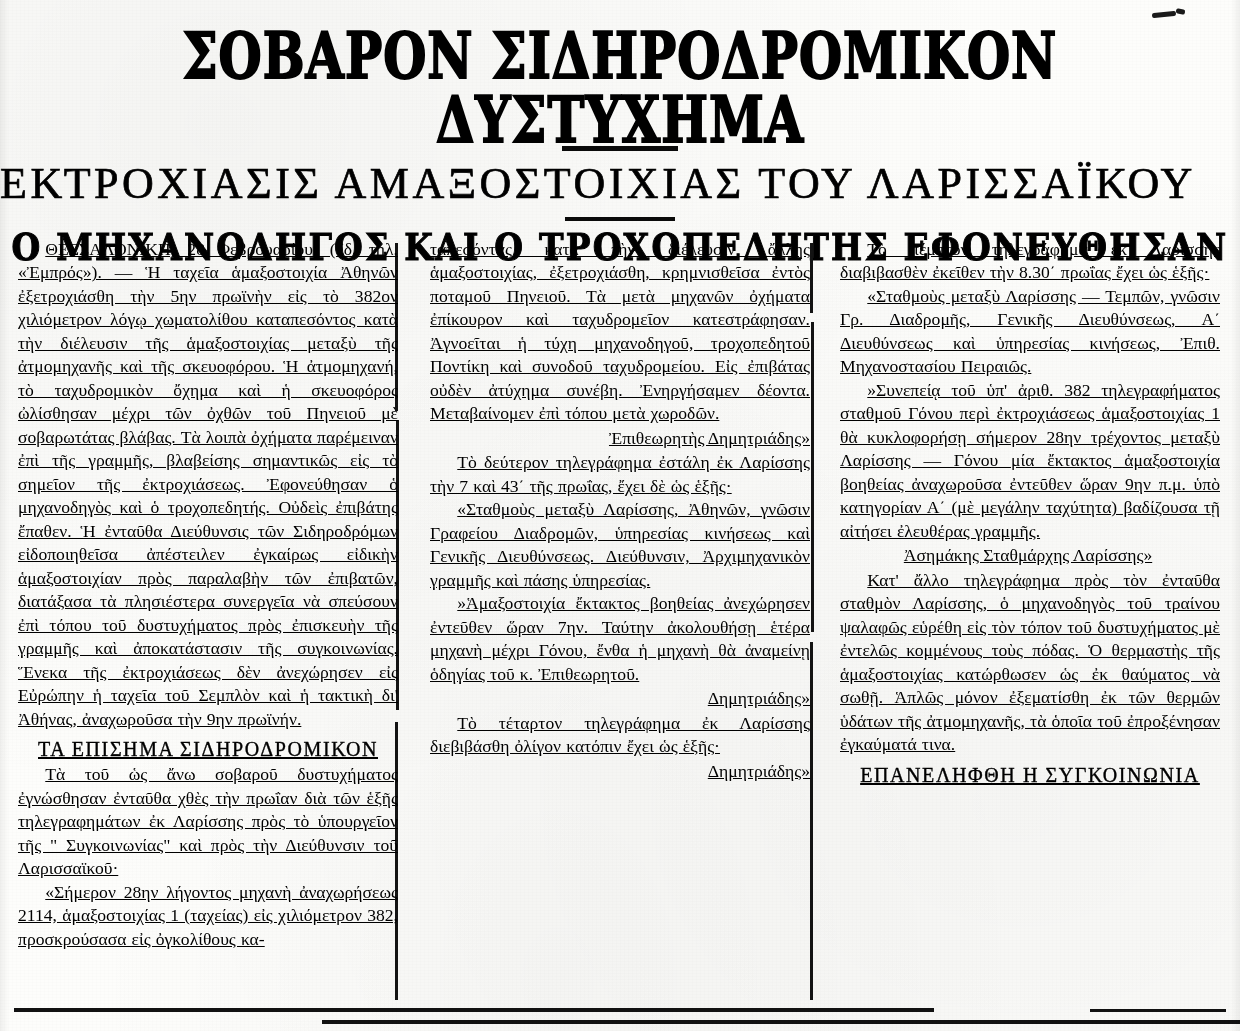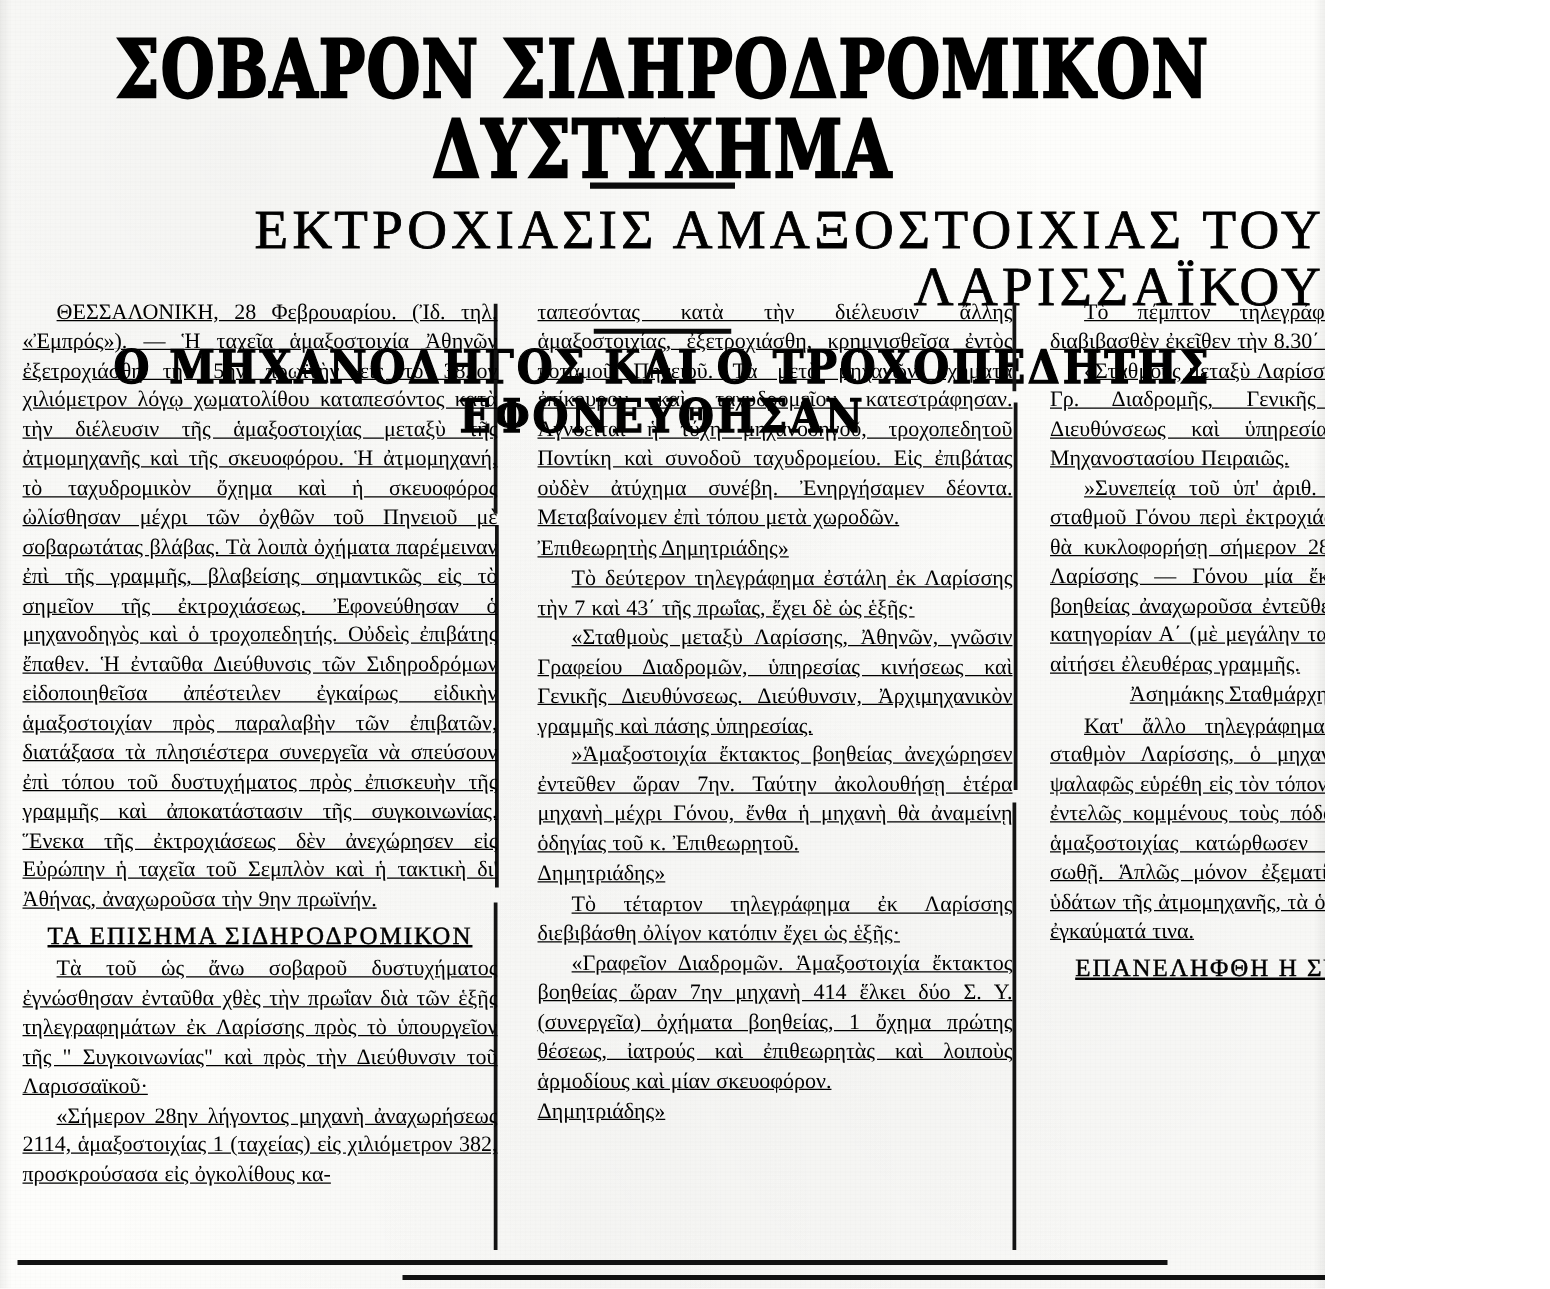--- a/index.html
+++ b/index.html
@@ -3,21 +3,21 @@
 <meta charset="utf-8">
 <style>
   html, body {
     margin: 0;
     padding: 0;
     background: #ffffff;
   }
 
   #page {
     position: relative;
-    width: 1060px;
+    width: 1240px;
     height: 1031px;
     background: #fdfdfb;
     overflow: hidden;
     font-family: "Liberation Serif", "DejaVu Serif", serif;
     color: #121212;
     
     background-image:
       radial-gradient(ellipse at 18% 12%, rgba(0,0,0,0.035) 0%, rgba(0,0,0,0) 55%),
       radial-gradient(ellipse at 82% 78%, rgba(0,0,0,0.030) 0%, rgba(0,0,0,0) 60%),
       radial-gradient(ellipse at 45% 95%, rgba(0,0,0,0.025) 0%, rgba(0,0,0,0) 50%);
@@ -63,21 +63,21 @@
     filter: blur(0.3px);
   }
 
   .rule-short.thin {
     height: 4px;
     width: 110px;
     margin: 10px auto 8px auto;
   }
 
   .hl-sub1 {
-    text-align: right;
+    text-align: left;
     font-family: "Liberation Serif", "DejaVu Serif", serif;
     font-weight: 400;
     font-size: 44px;
     letter-spacing: 3.5px;
     line-height: 1.05;
     color: #0d0d0d;
     -webkit-text-stroke: 0.7px #0d0d0d;
     margin: 2px 0 0 0;
     filter: blur(0.3px) contrast(1.35);
   }
@@ -157,20 +157,21 @@
     font-weight: 400;
     font-size: 20px;
     letter-spacing: 1.6px;
     color: #0c0c0c;
     -webkit-text-stroke: 0.35px #0c0c0c;
     filter: blur(0.25px) contrast(1.3);
   }
 
   p.signature {
     margin: 1px 0 1px 0;
+    text-align: right;
     text-indent: 0;
     font-size: 17.6px;
     line-height: 1.335;
     color: #111111;
     font-family: "Liberation Serif", "DejaVu Serif", serif;
     filter: blur(0.22px) contrast(1.22);
   }
 
   p.signature.centerish { text-align: center; padding-right: 4px; }
 
@@ -256,21 +257,20 @@
       <p class="para">Τὸ δεύτερον τηλεγράφημα ἐστάλη ἐκ Λαρίσσης τὴν 7 καὶ 43΄ τῆς πρωΐας, ἔχει δὲ ὡς ἑξῆς·</p>
 
       <p class="para">«Σταθμοὺς μεταξὺ Λαρίσσης, Ἀθηνῶν, γνῶσιν Γραφείου Διαδρομῶν, ὑπηρεσίας κινήσεως καὶ Γενικῆς Διευθύνσεως. Διεύθυνσιν, Ἀρχιμηχανικὸν γραμμῆς καὶ πάσης ὑπηρεσίας.</p>
 
       <p class="para">»Ἁμαξοστοιχία ἔκτακτος βοηθείας ἀνεχώρησεν ἐντεῦθεν ὥραν 7ην. Ταύτην ἀκολουθήσῃ ἑτέρα μηχανὴ μέχρι Γόνου, ἔνθα ἡ μηχανὴ θὰ ἀναμείνῃ ὁδηγίας τοῦ κ. Ἐπιθεωρητοῦ.</p>
 
       <p class="signature">Δημητριάδης»</p>
 
       <p class="para">Τὸ τέταρτον τηλεγράφημα ἐκ Λαρίσσης διεβιβάσθη ὀλίγον κατόπιν ἔχει ὡς ἑξῆς·</p>
 
-      <p class="para">«Γραφεῖον Διαδρομῶν. Ἁμαξοστοιχία ἔκτακτος βοηθείας ὥραν 7ην μηχανὴ 414 ἕλκει δύο Σ. Υ. (συνεργεῖα) ὀχήματα βοηθείας, 1 ὄχημα πρώτης θέσεως, ἰατρούς καὶ ἐπιθεωρητὰς καὶ λοιποὺς ἁρμοδίους καὶ μίαν σκευοφόρον.</p>
 
       <p class="signature">Δημητριάδης»</p>
     </div>
 
     <div class="col c3">
       <p class="para">Τὸ πέμπτον τηλεγράφημα ἐκ Λαρίσσης διαβιβασθὲν ἐκεῖθεν τὴν 8.30΄ πρωΐας ἔχει ὡς ἑξῆς·</p>
 
       <p class="para">«Σταθμοὺς μεταξὺ Λαρίσσης — Τεμπῶν, γνῶσιν Γρ. Διαδρομῆς, Γενικῆς Διευθύνσεως, Α΄ Διευθύνσεως καὶ ὑπηρεσίας κινήσεως, Ἐπιθ. Μηχανοστασίου Πειραιῶς.</p>
 
       <p class="para">»Συνεπείᾳ τοῦ ὑπ' ἀριθ. 382 τηλεγραφήματος σταθμοῦ Γόνου περὶ ἐκτροχιάσεως ἁμαξοστοιχίας 1 θὰ κυκλοφορήσῃ σήμερον 28ην τρέχοντος μεταξὺ Λαρίσσης — Γόνου μία ἔκτακτος ἁμαξοστοιχία βοηθείας ἀναχωροῦσα ἐντεῦθεν ὥραν 9ην π.μ. ὑπὸ κατηγορίαν Α΄ (μὲ μεγάλην ταχύτητα) βαδίζουσα τῇ αἰτήσει ἐλευθέρας γραμμῆς.</p>

